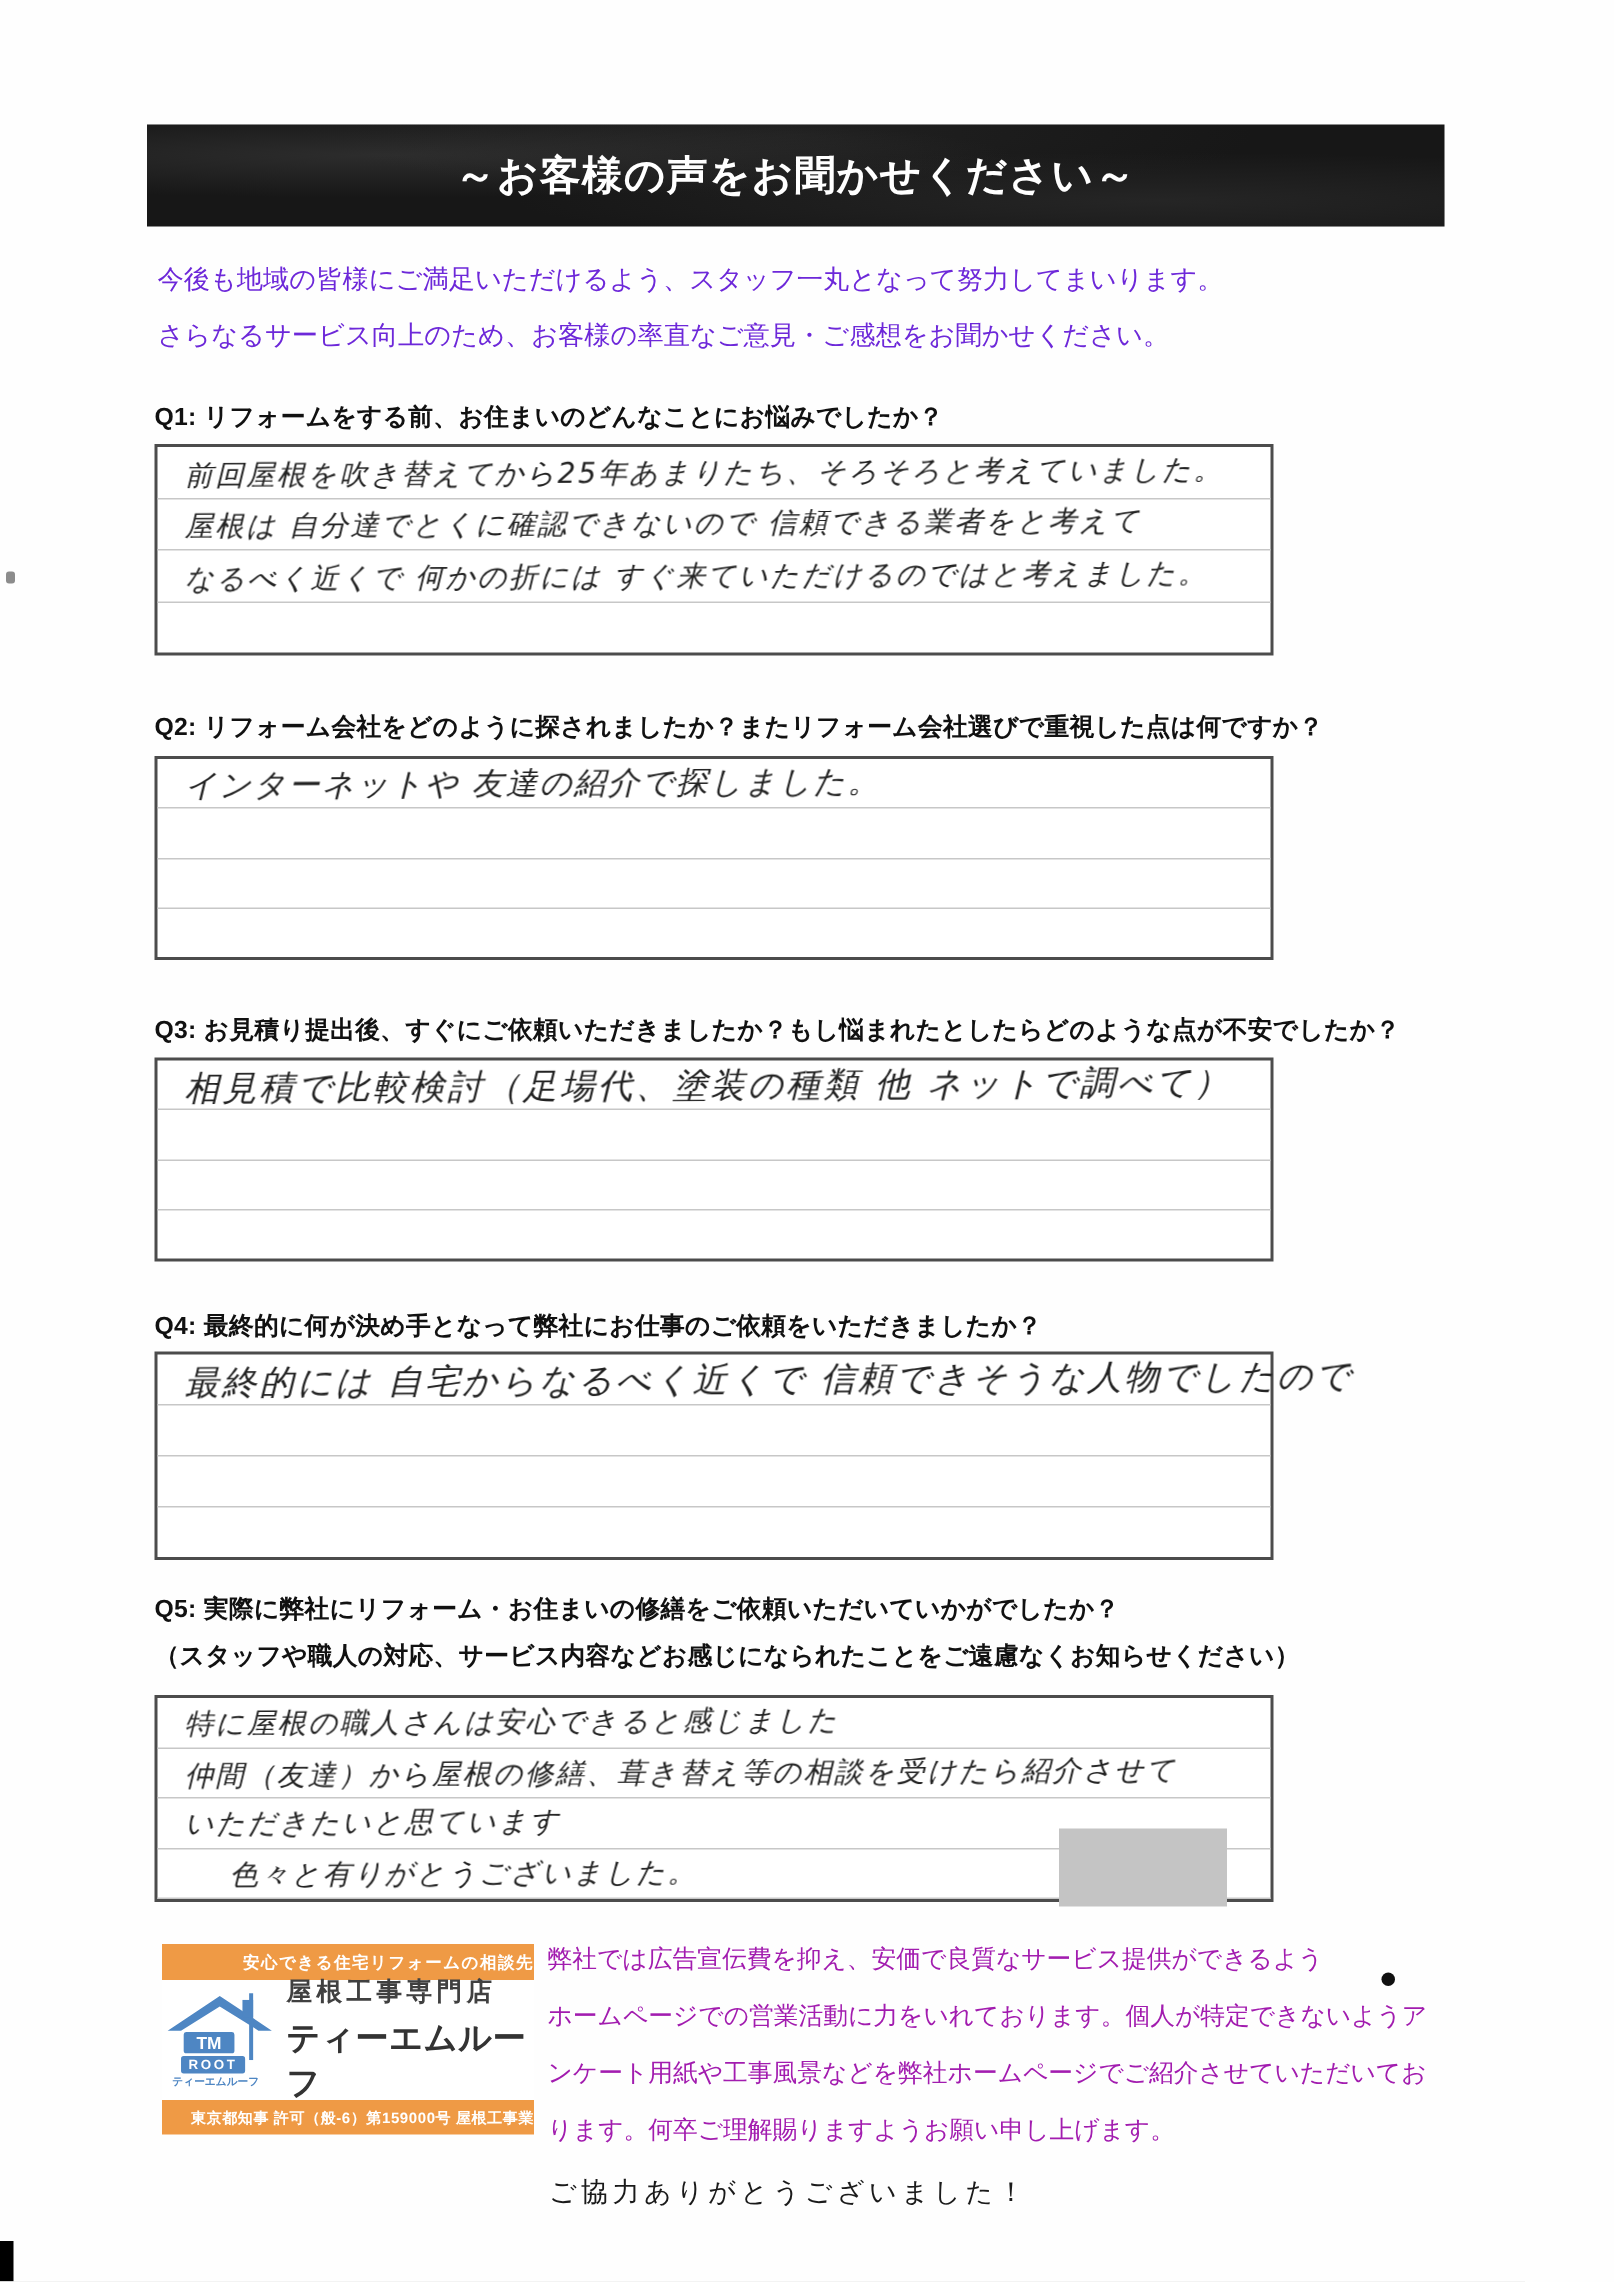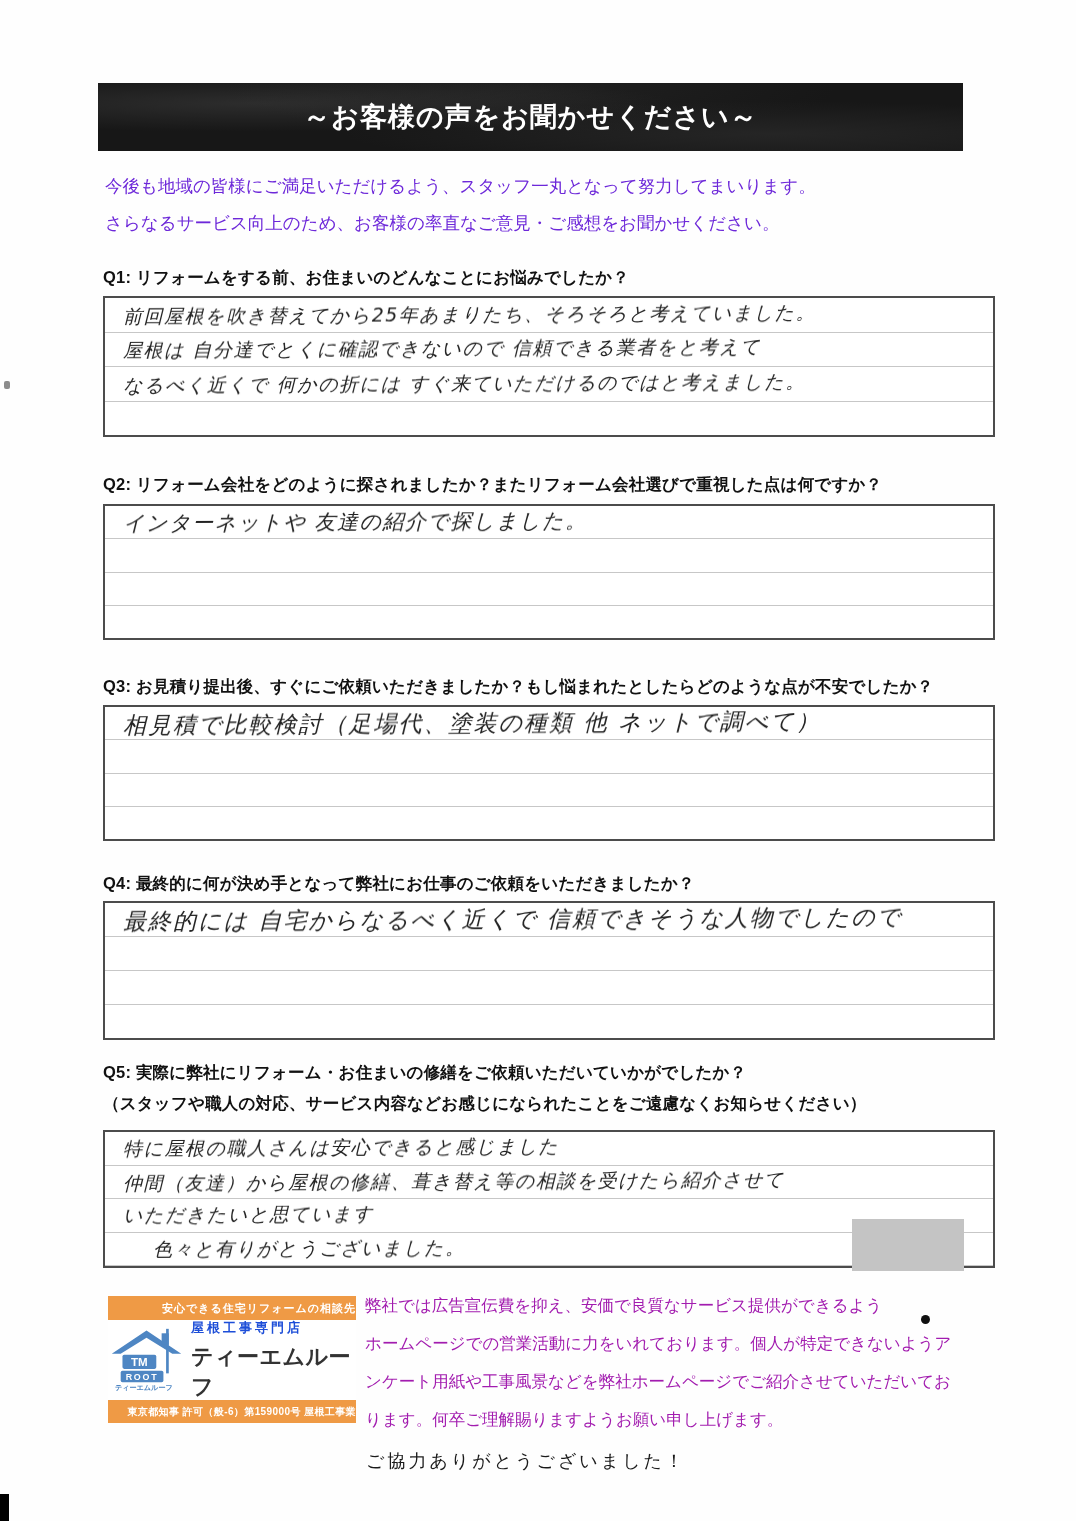--- a/index.html
+++ b/index.html
@@ -31,21 +31,21 @@
     font-family:"Liberation Serif","DejaVu Serif",serif;
     font-size:17.5px;line-height:37px;color:#6d28d9;
   }
   
   .q-label{
     position:absolute;left:103px;width:880px;
     font-size:16.5px;font-weight:bold;color:#111;
     letter-spacing:0.2px;white-space:nowrap;
   }
   .answer-box{
-    position:absolute;left:103px;width:892px;
+    position:absolute;left:103px;width:746px;
     border:2px solid #4c4c4c;
     background:#fff;
     display:flex;flex-direction:column;
     box-sizing:border-box;
   }
   .a-row{
     flex:1;border-bottom:1px solid #c7c7c7;
     display:flex;align-items:center;
     padding-left:18px;overflow:visible;
   }
@@ -74,21 +74,21 @@
     color:#fff;font-weight:bold;text-align:right;
     font-size:11px;letter-spacing:1px;padding:5px 0 4px;
   }
   .logo-bar.license{font-size:10px;letter-spacing:0.4px;}
   .logo-mid{
     height:76px;display:flex;align-items:center;padding:2px 2px;
     background:#fff;
   }
   .logo-names{margin-left:8px;}
   .store-type{
-    font-size:13px;color:#1d4ed8;letter-spacing:3px;margin-bottom:5px;font-weight:bold;
+    font-size:17px;color:#404040;letter-spacing:3px;margin-bottom:5px;font-weight:bold;
   }
   .company-name{
     font-size:22px;font-weight:bold;color:#333;letter-spacing:0.5px;
   }
   .footer-text{
     position:absolute;left:365px;top:1287px;width:610px;
     font-family:"Liberation Serif","DejaVu Serif",serif;
     font-size:16.5px;color:#a21caf;
   }
   .footer-text div{line-height:38px;white-space:nowrap;}

